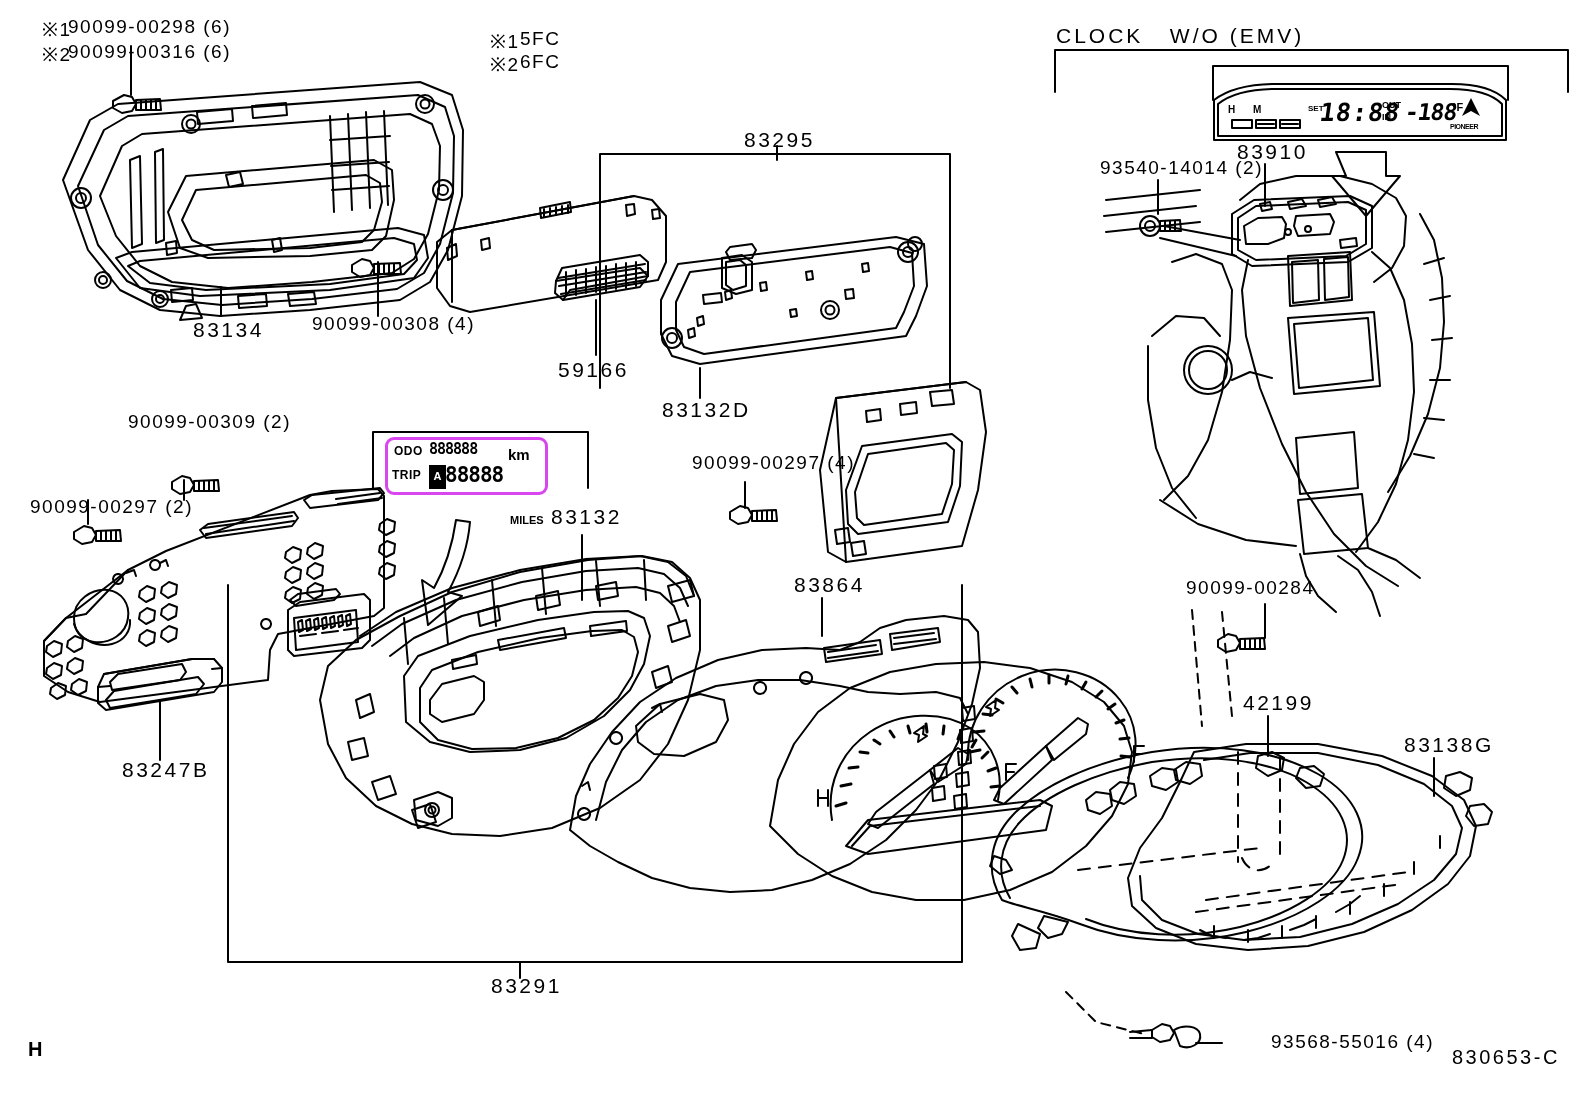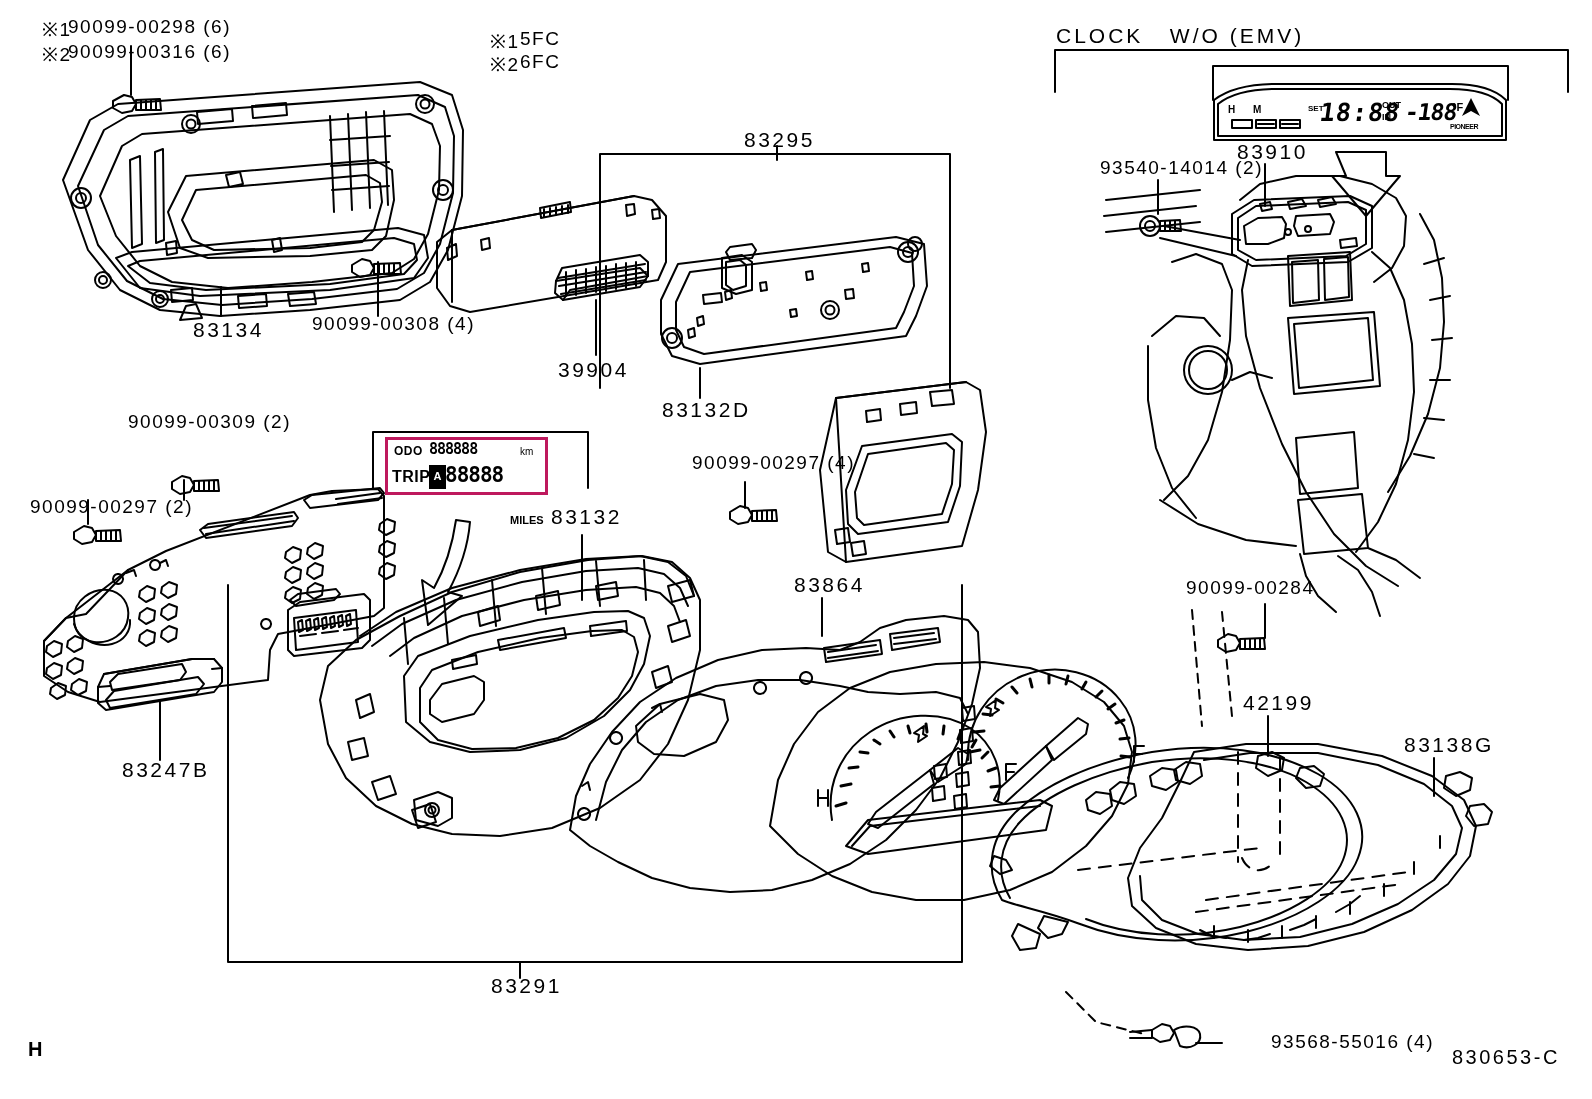--- a/index.html
+++ b/index.html
@@ -579,21 +579,21 @@
 
   <div class="lbl pn-note" style="left:490px; top:28px;">※1</div>
   <div class="lbl pn-note" style="left:520px; top:28px;">5FC</div>
   <div class="lbl pn-note" style="left:490px; top:51px;">※2</div>
   <div class="lbl pn-note" style="left:520px; top:51px;">6FC</div>
 
   <div class="lbl hdr" style="left:1056px; top:24px;">CLOCK   W/O (EMV)</div>
 
   <div class="lbl pn" style="left:193px;  top:318px;">83134</div>
   <div class="lbl pn" style="left:744px;  top:128px;">83295</div>
-  <div class="lbl pn" style="left:558px;  top:358px;">39904</div>
+  <div class="lbl pn" style="left:558px;  top:358px;">59166</div>
   <div class="lbl pn" style="left:662px;  top:398px;">83132D</div>
   <div class="lbl pn" style="left:551px;  top:505px;">83132</div>
   <div class="lbl pn" style="left:794px;  top:573px;">83864</div>
   <div class="lbl pn" style="left:122px;  top:758px;">83247B</div>
   <div class="lbl pn" style="left:491px;  top:974px;">83291</div>
   <div class="lbl pn" style="left:1243px; top:691px;">42199</div>
   <div class="lbl pn" style="left:1404px; top:733px;">83138G</div>
   <div class="lbl pn" style="left:1237px; top:140px;">83910</div>
 
   <div class="lbl pn-note" style="left:312px;  top:313px;">90099-00308 (4)</div>
@@ -601,29 +601,29 @@
   <div class="lbl pn-note" style="left:30px;   top:460px;margin-top:36px;">90099-00297 (2)</div>
   <div class="lbl pn-note" style="left:692px;  top:452px;">90099-00297 (4)</div>
   <div class="lbl pn-note" style="left:1186px; top:577px;">90099-00284</div>
   <div class="lbl pn-note" style="left:1100px; top:157px;">93540-14014 (2)</div>
   <div class="lbl pn-note" style="left:1228px; top:1031px;margin-left:43px;">93568-55016 (4)</div>
 
   <div class="lbl hmark" style="left:28px;   top:1038px;">H</div>
   <div class="lbl sheet" style="left:1452px; top:1046px;">830653-C</div>
 
   <div style="position:absolute;left:385px;top:437px;width:157px;height:52px;
-              border:3px solid #be185d;border-radius:0;background:#fff;">
+              border:3px solid #d946ef;border-radius:9px;background:#fff;">
     <div style="position:absolute;left:6px;top:4px;font-size:12px;font-weight:bold;
                 letter-spacing:0.5px;font-family:'Liberation Sans',sans-serif;">ODO</div>
     <div style="position:absolute;left:41px;top:0px;font-size:15px;font-weight:bold;
                 letter-spacing:-1px;font-family:'DejaVu Sans Mono',monospace;">888888</div>
-    <div style="position:absolute;left:132px;top:6px;font-size:10px;font-weight:normal;
+    <div style="position:absolute;left:120px;top:6px;font-size:15px;font-weight:bold;
                 font-family:'Liberation Sans',sans-serif;">km</div>
 
-    <div style="position:absolute;left:4px;top:28px;font-size:16px;font-weight:bold;
+    <div style="position:absolute;left:4px;top:28px;font-size:12px;font-weight:bold;
                 letter-spacing:0.5px;font-family:'Liberation Sans',sans-serif;">TRIP</div>
     <div style="position:absolute;left:41px;top:25px;width:13px;height:20px;
                 border:2px solid #000;background:#000;color:#fff;font-size:11px;
                 font-weight:bold;text-align:center;line-height:18px;">A</div>
     <div style="position:absolute;left:57px;top:23px;font-size:21px;font-weight:bold;
                 letter-spacing:-1px;font-family:'DejaVu Sans Mono',monospace;">88888</div>
     <div style="position:absolute;left:122px;top:30px;font-size:11px;font-weight:bold;
                 font-family:'Liberation Sans',sans-serif;margin-top:44px;">MILES</div>
   </div>
 

